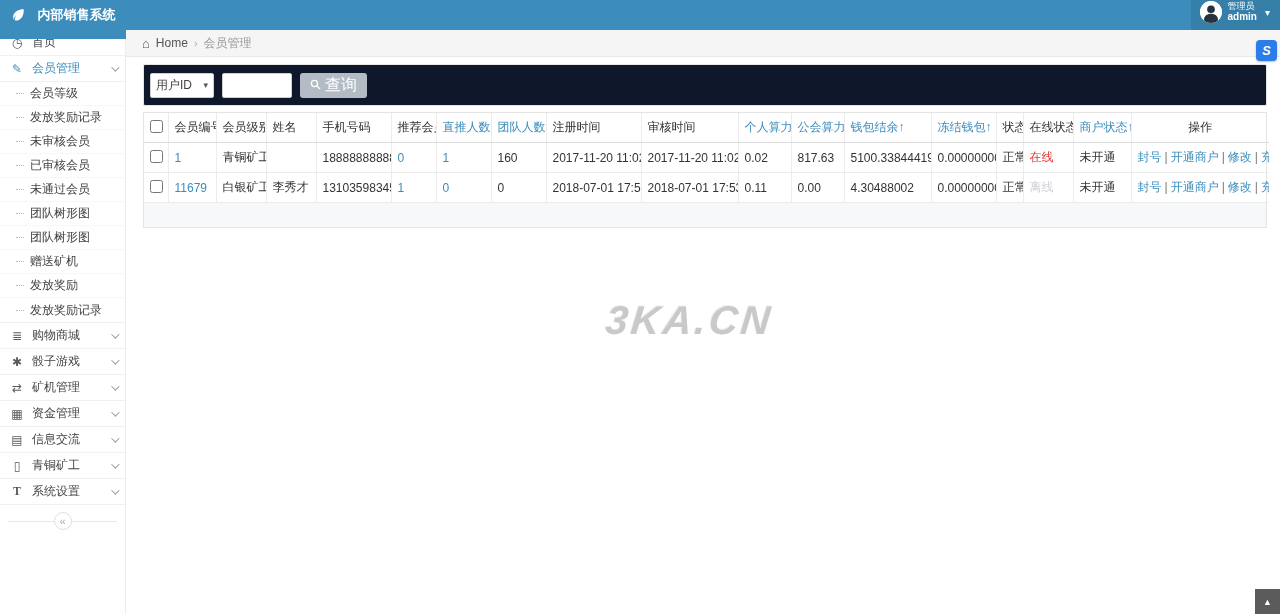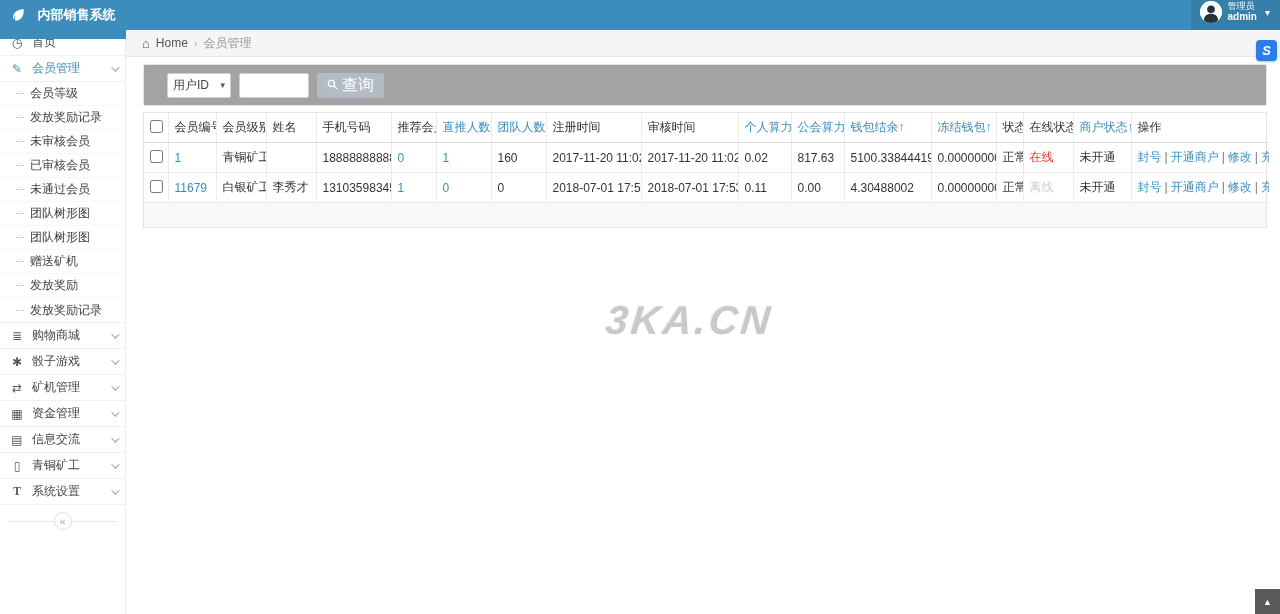--- a/index.html
+++ b/index.html
@@ -31,31 +31,31 @@
   .sub-dash { width:8px; border-top:1px dotted #bbb; flex:0 0 8px; }
   .side-toggle-wrap { position:relative; height:30px; margin-top:2px; }
   .side-toggle-line { position:absolute; top:14px; left:8px; right:8px; border-top:1px solid #e8e8e8; }
   .side-toggle { position:absolute; left:50%; top:5px; transform:translateX(-50%); width:18px; height:18px; border-radius:50%; background:#fff; border:1px solid #e0e0e0; color:#aaa; font-size:11px; line-height:16px; text-align:center; cursor:pointer; }
   
   .main { position:absolute; top:30px; left:126px; right:0; bottom:0; background:#fff; }
   .breadcrumb-bar { height:27px; background:#f5f5f5; border-bottom:1px solid #e9e9e9; display:flex; align-items:center; gap:6px; padding:0 16px; color:#555; }
   .bc-home-icon { font-size:13px; color:#555; }
   .bc-sep { color:#aaa; font-size:11px; }
   .bc-current { color:#999; }
-  .search-panel { margin:7px 13px 0 17px; height:42px; background:#a3a3a3; border:1px solid #e5e5e5; border-radius:2px; display:flex; align-items:center; gap:8px; padding:0 23px; }
+  .search-panel { margin:7px 13px 0 17px; height:42px; background:#0f172a; border:1px solid #e5e5e5; border-radius:2px; display:flex; align-items:center; gap:8px; padding:0 6px; }
   .fake-select { width:64px; height:25px; background:#fff; border:1px solid #cfcfcf; border-radius:2px; display:flex; align-items:center; justify-content:space-between; padding:0 5px; color:#444; cursor:pointer; }
   .fake-select .caret { font-size:9px; color:#555; }
   .search-input { width:70px; height:25px; border:1px solid #cfcfcf; border-radius:2px; padding:0 5px; font-size:12px; outline:none; }
   .search-btn { height:25px; background:#b3bcc4; color:#fff; border:none; border-radius:3px; padding:0 10px; font-size:16px; display:flex; align-items:center; gap:4px; cursor:pointer; }
   
   .table-panel { margin:6px 13px 0 17px; border:1px solid #e4e4e4; background:#fff; }
   table { width:100%; border-collapse:collapse; table-layout:fixed; font-size:12px; }
   th, td { border-right:1px solid #ececec; border-bottom:1px solid #ececec; padding:6px 6px; text-align:left; white-space:nowrap; overflow:hidden; font-weight:normal; color:#333; }
   th { border-bottom:1px solid #dcdcdc; }
-  th:last-child, td:last-child { border-right:none; }
+  th:last-child, td:last-child { border-right:none;text-align:center; }
   th.sortable { color:#3c8dbc; cursor:pointer; }
   .cb-cell { text-align:center; }
   .cb-cell input { width:13px; height:13px; cursor:pointer; }
   a.lk { color:#3c8dbc; text-decoration:none; cursor:pointer; }
   .ops-sep { color:#777; margin:0 3px; }
   .state[data-state="online"] { color:#dd3333;margin-top:44px; }
   .state[data-state="offline"] { color:#ccd0d6; }
   .table-footer { height:24px; background:#f7f8fa; }
   
   .watermark { position:absolute; left:480px; top:268px; font-size:40px; font-weight:bold; font-style:italic; letter-spacing:3px; color:#c9c9c9; transform:skewX(-6deg); text-shadow:1px 1px 0 #fff, -1px -1px 0 #eee; user-select:none; }

